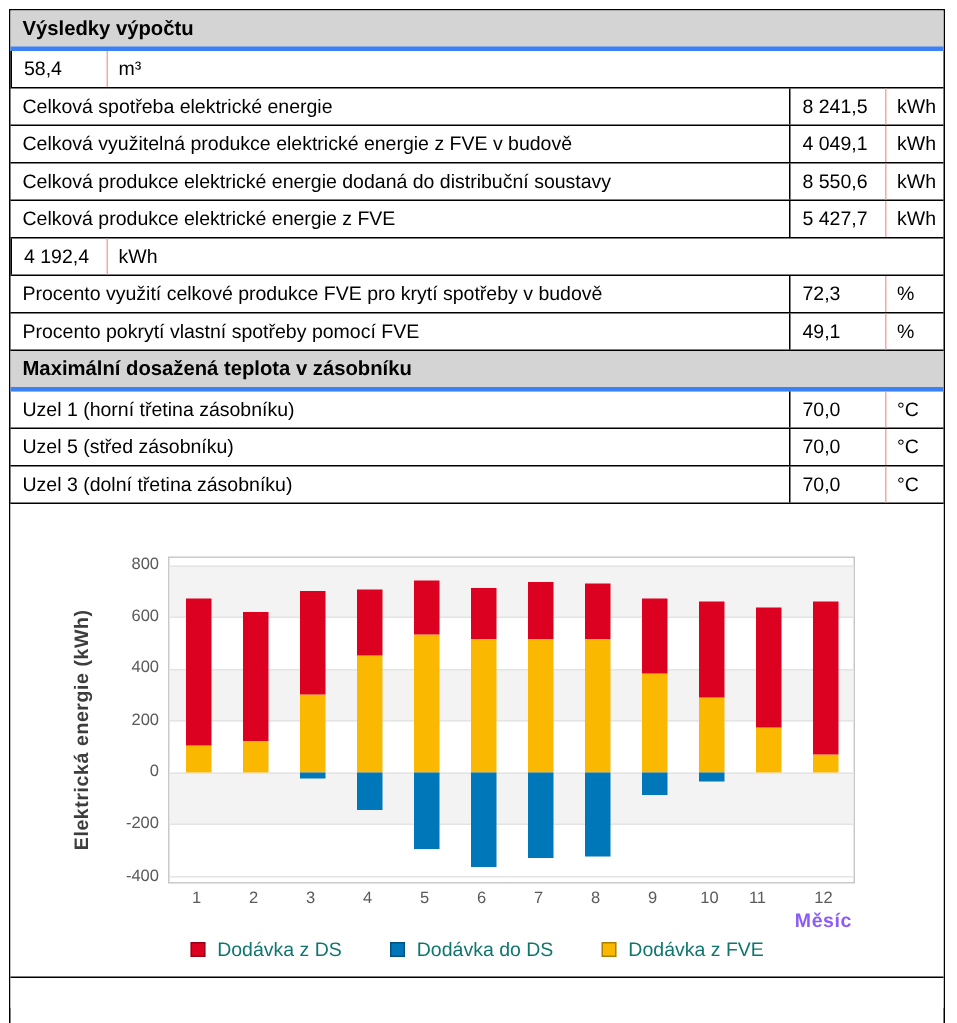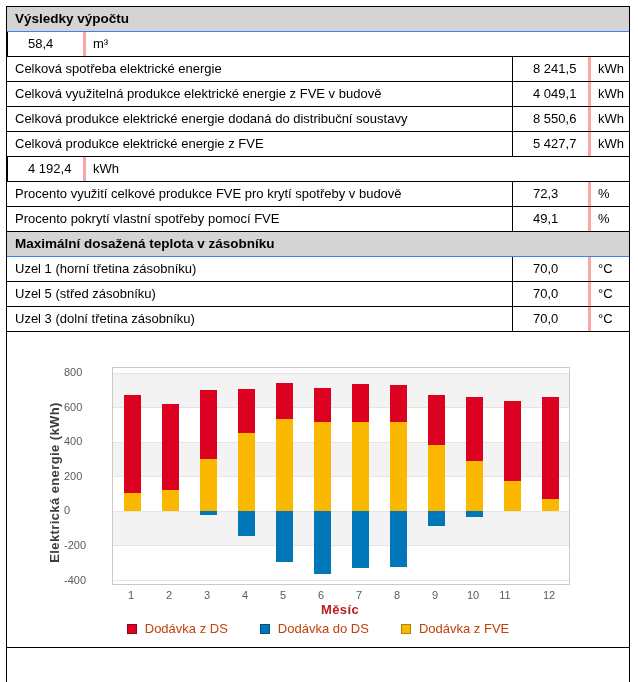--- a/index.html
+++ b/index.html
@@ -7,66 +7,66 @@
     width:638px;height:682px;overflow:hidden;position:relative;
     background:#ffffff;
     font-family:"Liberation Sans", sans-serif;
     color:#000;
   }
   .report{
     position:absolute;left:6px;top:6px;width:624px;height:700px;
     border:1px solid #000;background:#fff;box-sizing:border-box;
   }
   .section-header{
-    height:24px;line-height:24px;border-bottom:1px solid #3b82f6;
+    height:24px;line-height:24px;border-bottom:3px solid #3b82f6;
     background:#d4d4d4;font-weight:bold;font-size:13.5px;padding-left:8px;
   }
   .chart-title-row{
     height:24px;line-height:24px;border-bottom:1px solid #000;
     background:#fff;font-weight:bold;font-size:13.5px;padding-left:8px;
   }
   .trow{display:flex;height:24px;line-height:24px;border-bottom:1px solid #000;font-size:13px;}
   .trow .lbl{flex:1 1 auto;padding-left:8px;overflow:hidden;white-space:nowrap;}
-  .trow .val{width:55px;border-left:1px solid #000;padding-left:20px;}
-  .trow .unit{width:31px;border-left:3px solid #fca5a5;padding-left:7px;}
+  .trow .val{width:55px;border-left:1px solid #000;padding-left:8px;}
+  .trow .unit{width:31px;border-left:1px solid #fca5a5;padding-left:7px;}
   .chart-cell{position:relative;height:315px;border-bottom:1px solid #000;background:#fff;}
   .stub-row{height:20px;background:#fff;}
 
   
   .plot{
     position:absolute;left:105px;top:35px;width:456px;height:216px;
     border:1px solid #c9c9c9;background:#fff;box-sizing:content-box;overflow:hidden;
   }
   .band{position:absolute;left:0;width:100%;background:#f3f3f3;}
   .gridline{position:absolute;left:0;width:100%;height:1px;background:#e4e4e4;}
   .bar{position:absolute;}
   .y-tick{
-    position:absolute;width:42px;font-size:11px;color:#5a5a5a;
+    position:absolute;width:42px;text-align:right;font-size:11px;color:#5a5a5a;
     line-height:14px;
   }
   .x-tick{
     position:absolute;width:30px;text-align:center;font-size:11px;color:#5a5a5a;
     top:257px;line-height:13px;
   }
   .y-axis-title{
     position:absolute;left:-63px;top:143px;width:220px;text-align:center;
     transform:rotate(-90deg);transform-origin:center;
     font-weight:bold;font-size:13px;color:#3d3d3d;letter-spacing:0.4px;white-space:nowrap;
   }
   .x-axis-title{
-    position:absolute;left:105px;top:270px;width:456px;text-align:center;
-    font-weight:bold;font-size:13px;color:#b91c1c;letter-spacing:0.4px;
+    position:absolute;left:105px;top:270px;width:456px;text-align:right;
+    font-weight:bold;font-size:13px;color:#8b5cf6;letter-spacing:0.4px;
   }
   .legend{
     position:absolute;left:0;top:289px;width:100%;
     display:flex;justify-content:center;align-items:center;gap:32px;
   }
   .legend-item{display:flex;align-items:center;gap:8px;}
   .legend-marker{width:10px;height:10px;border:1px solid rgba(0,0,0,0.3);box-sizing:border-box;}
-  .legend-label{font-size:13px;color:#c2410c;}
+  .legend-label{font-size:13px;color:#0f766e;}
 </style>
 </head>
 <body>
 
 <div class="report">
 
   <div class="section-header">Výsledky výpočtu</div>
   <div id="results-rows">
       <div class="trow">
         <div class="val">58,4</div>

